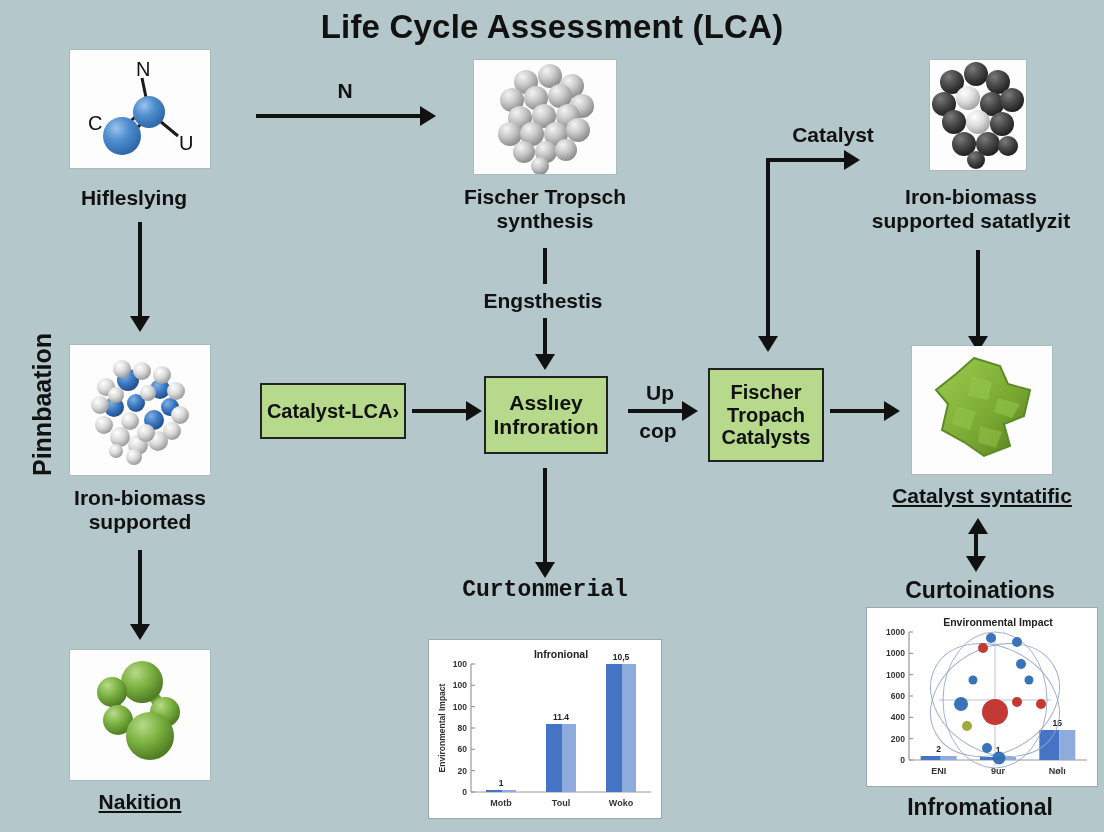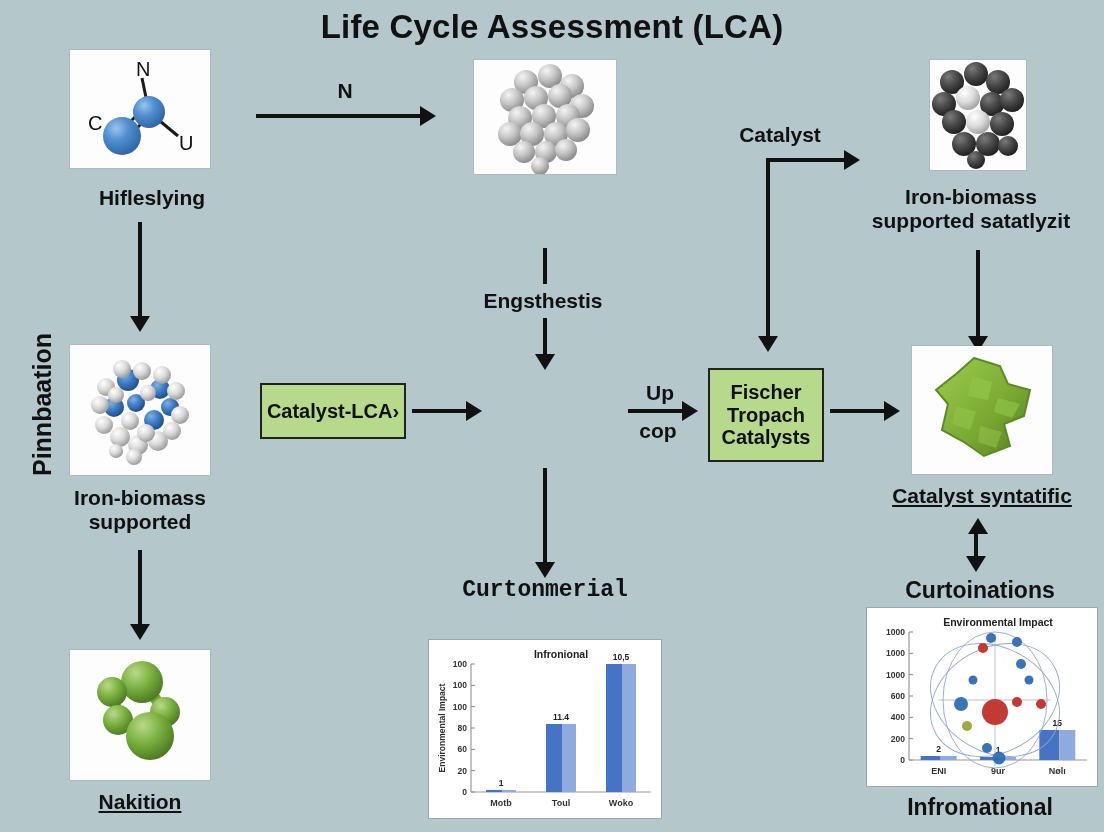--- a/index.html
+++ b/index.html
@@ -105,21 +105,21 @@
       <line x1="50" y1="82" x2="76" y2="56" stroke="#1a1a1a" stroke-width="3"></line>
       <line x1="55" y1="90" x2="81" y2="64" stroke="#1a1a1a" stroke-width="3"></line>
       <line x1="40" y1="78" x2="50" y2="82" stroke="#1a1a1a" stroke-width="3"></line>
       <circle cx="79" cy="62" r="16" fill="url(#blueSph)"></circle>
       <circle cx="52" cy="86" r="19" fill="url(#blueSph)"></circle>
       <text x="66" y="26" font-family="Liberation Sans, sans-serif" font-size="20" fill="#111">N</text>
       <text x="18" y="80" font-family="Liberation Sans, sans-serif" font-size="20" fill="#111">C</text>
       <text x="109" y="100" font-family="Liberation Sans, sans-serif" font-size="20" fill="#111">U</text>
     </svg>
   </div>
-  <div class="abs cap" style="left:52px;top:186px;width:200px;">Hifleslying</div>
+  <div class="abs cap" style="left:34px;top:186px;width:200px;">Hifleslying</div>
 
   <div class="abs shaft-v" style="left:138px;top:222px;height:96px;"></div>
   <div class="abs head-down" style="left:130px;top:316px;"></div>
 
   <div class="abs tile" style="left:70px;top:345px;width:140px;height:130px;">
     <svg width="140" height="130" viewBox="0 0 140 130">
       <defs>
         <radialGradient id="whSph" cx="35%" cy="30%" r="70%">
           <stop offset="0%" stop-color="#ffffff"></stop>
             <stop offset="55%" stop-color="#d8d8d8"></stop>
@@ -219,51 +219,59 @@
           <circle cx="58" cy="74" r="12" fill="url(#gySph)"></circle>
         <circle cx="82" cy="74" r="12" fill="url(#gySph)"></circle>
           <circle cx="104" cy="70" r="12" fill="url(#gySph)"></circle>
         <circle cx="50" cy="92" r="11" fill="url(#gySph)"></circle>
           <circle cx="72" cy="92" r="11" fill="url(#gySph)"></circle>
         <circle cx="92" cy="90" r="11" fill="url(#gySph)"></circle>
           <circle cx="66" cy="106" r="9" fill="url(#gySph)"></circle>
       </g>
     </svg>
   </div>
+  <div class="abs cap" style="left:430px;top:185px;width:230px;">
+    <div>Fischer Tropsch</div>
+    <div>synthesis</div>
+  </div>
 
   <div class="abs shaft-v" style="left:543px;top:248px;height:36px;"></div>
   <div class="abs alabel" style="left:443px;top:290px;width:200px;">Engsthestis</div>
   <div class="abs shaft-v" style="left:543px;top:318px;height:38px;"></div>
   <div class="abs head-down" style="left:535px;top:354px;"></div>
 
   <div class="abs gbox" style="left:260px;top:383px;width:146px;height:56px;font-size:20px;">
     <span>Catalyst-LCA›</span>
   </div>
 
   <div class="abs shaft-h" style="left:412px;top:409px;width:56px;"></div>
   <div class="abs head-right" style="left:466px;top:401px;"></div>
 
+  <div class="abs gbox" style="left:484px;top:376px;width:124px;height:78px;font-size:21px;flex-direction:column;">
+    <span>Asslıey</span>
+    <span>Infroration</span>
+  </div>
 
   <div class="abs alabel" style="left:632px;top:382px;width:56px;">
     <div>Up</div>
   </div>
   <div class="abs shaft-h" style="left:628px;top:409px;width:56px;"></div>
   <div class="abs head-right" style="left:682px;top:401px;"></div>
   <div class="abs alabel" style="left:630px;top:420px;width:56px;text-align:center;">cop</div>
 
   <div class="abs gbox" style="left:708px;top:368px;width:116px;height:94px;font-size:20px;flex-direction:column;">
     <span>Fischer</span>
     <span>Tropach</span>
     <span>Catalysts</span>
   </div>
 
   <div class="abs shaft-h" style="left:830px;top:409px;width:56px;"></div>
   <div class="abs head-right" style="left:884px;top:401px;"></div>
 
-  <div class="abs alabel" style="left:700px;top:124px;width:160px;">Catalyst</div>
+  <div class="abs alabel" style="left:753px;top:124px;width:160px;">Catalyst</div>
   <div class="abs shaft-h" style="left:766px;top:158px;width:80px;"></div>
   <div class="abs head-right" style="left:844px;top:150px;"></div>
   <div class="abs shaft-v" style="left:766px;top:158px;height:180px;"></div>
   <div class="abs head-down" style="left:758px;top:336px;"></div>
 
   <div class="abs tile" style="left:930px;top:60px;width:96px;height:110px;">
     <svg width="96" height="110" viewBox="0 0 96 110">
       <defs>
         <radialGradient id="dkSph" cx="35%" cy="28%" r="72%">
           <stop offset="0%" stop-color="#7a7a7a"></stop>

